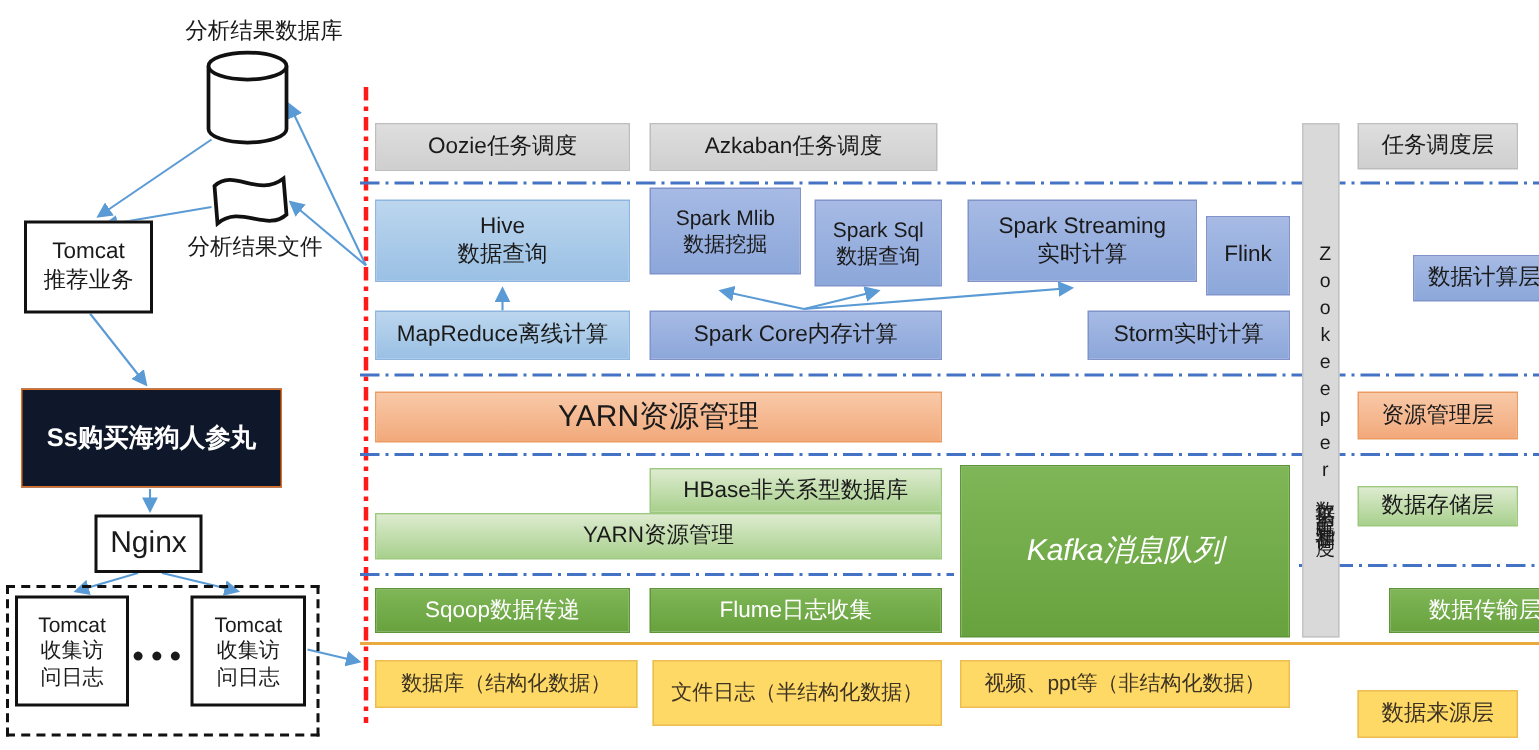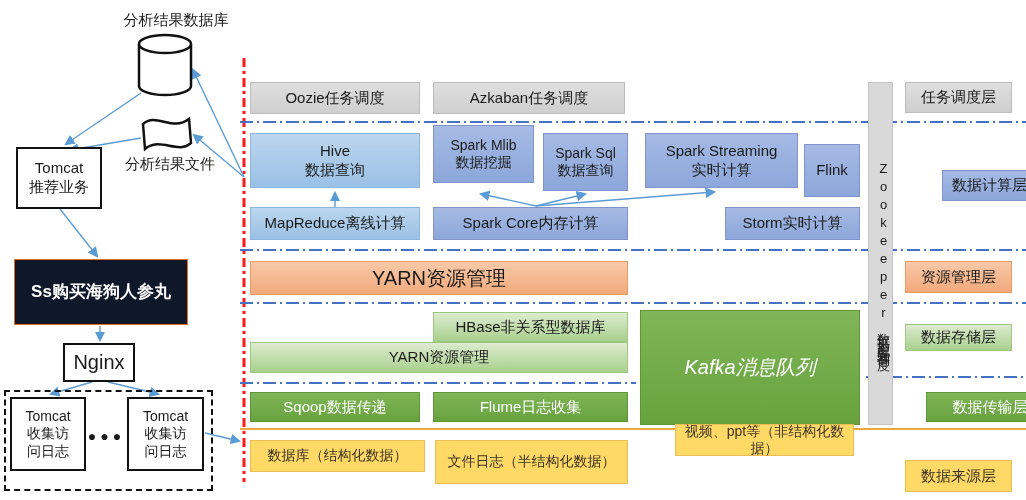--- a/index.html
+++ b/index.html
@@ -182,21 +182,21 @@
   <div class="box dgreen" style="left:926px;top:392px;width:128px;height:30px;">
     <div>数据传输层</div>
   </div>
 
   <div class="box yellow f14" style="left:250px;top:440px;width:175px;height:32px;">
     <div>数据库（结构化数据）</div>
   </div>
   <div class="box yellow f14" style="left:435px;top:440px;width:193px;height:44px;">
     <div>文件日志（半结构化数据）</div>
   </div>
-  <div class="box yellow f14" style="left:640px;top:424px;width:179px;height:32px;margin-left:35px;">
+  <div class="box yellow f14" style="left:640px;top:440px;width:220px;height:32px;">
     <div>视频、ppt等（非结构化数据）</div>
   </div>
   <div class="box yellow" style="left:905px;top:440px;width:107px;height:32px;margin-top:20px;">
     <div>数据来源层</div>
   </div>
 
   <div class="abs zk" style="left:868px;top:82px;width:25px;height:343px;z-index:1;">Zookeeper数据平台配置和调度</div>
 
 </div>
 

